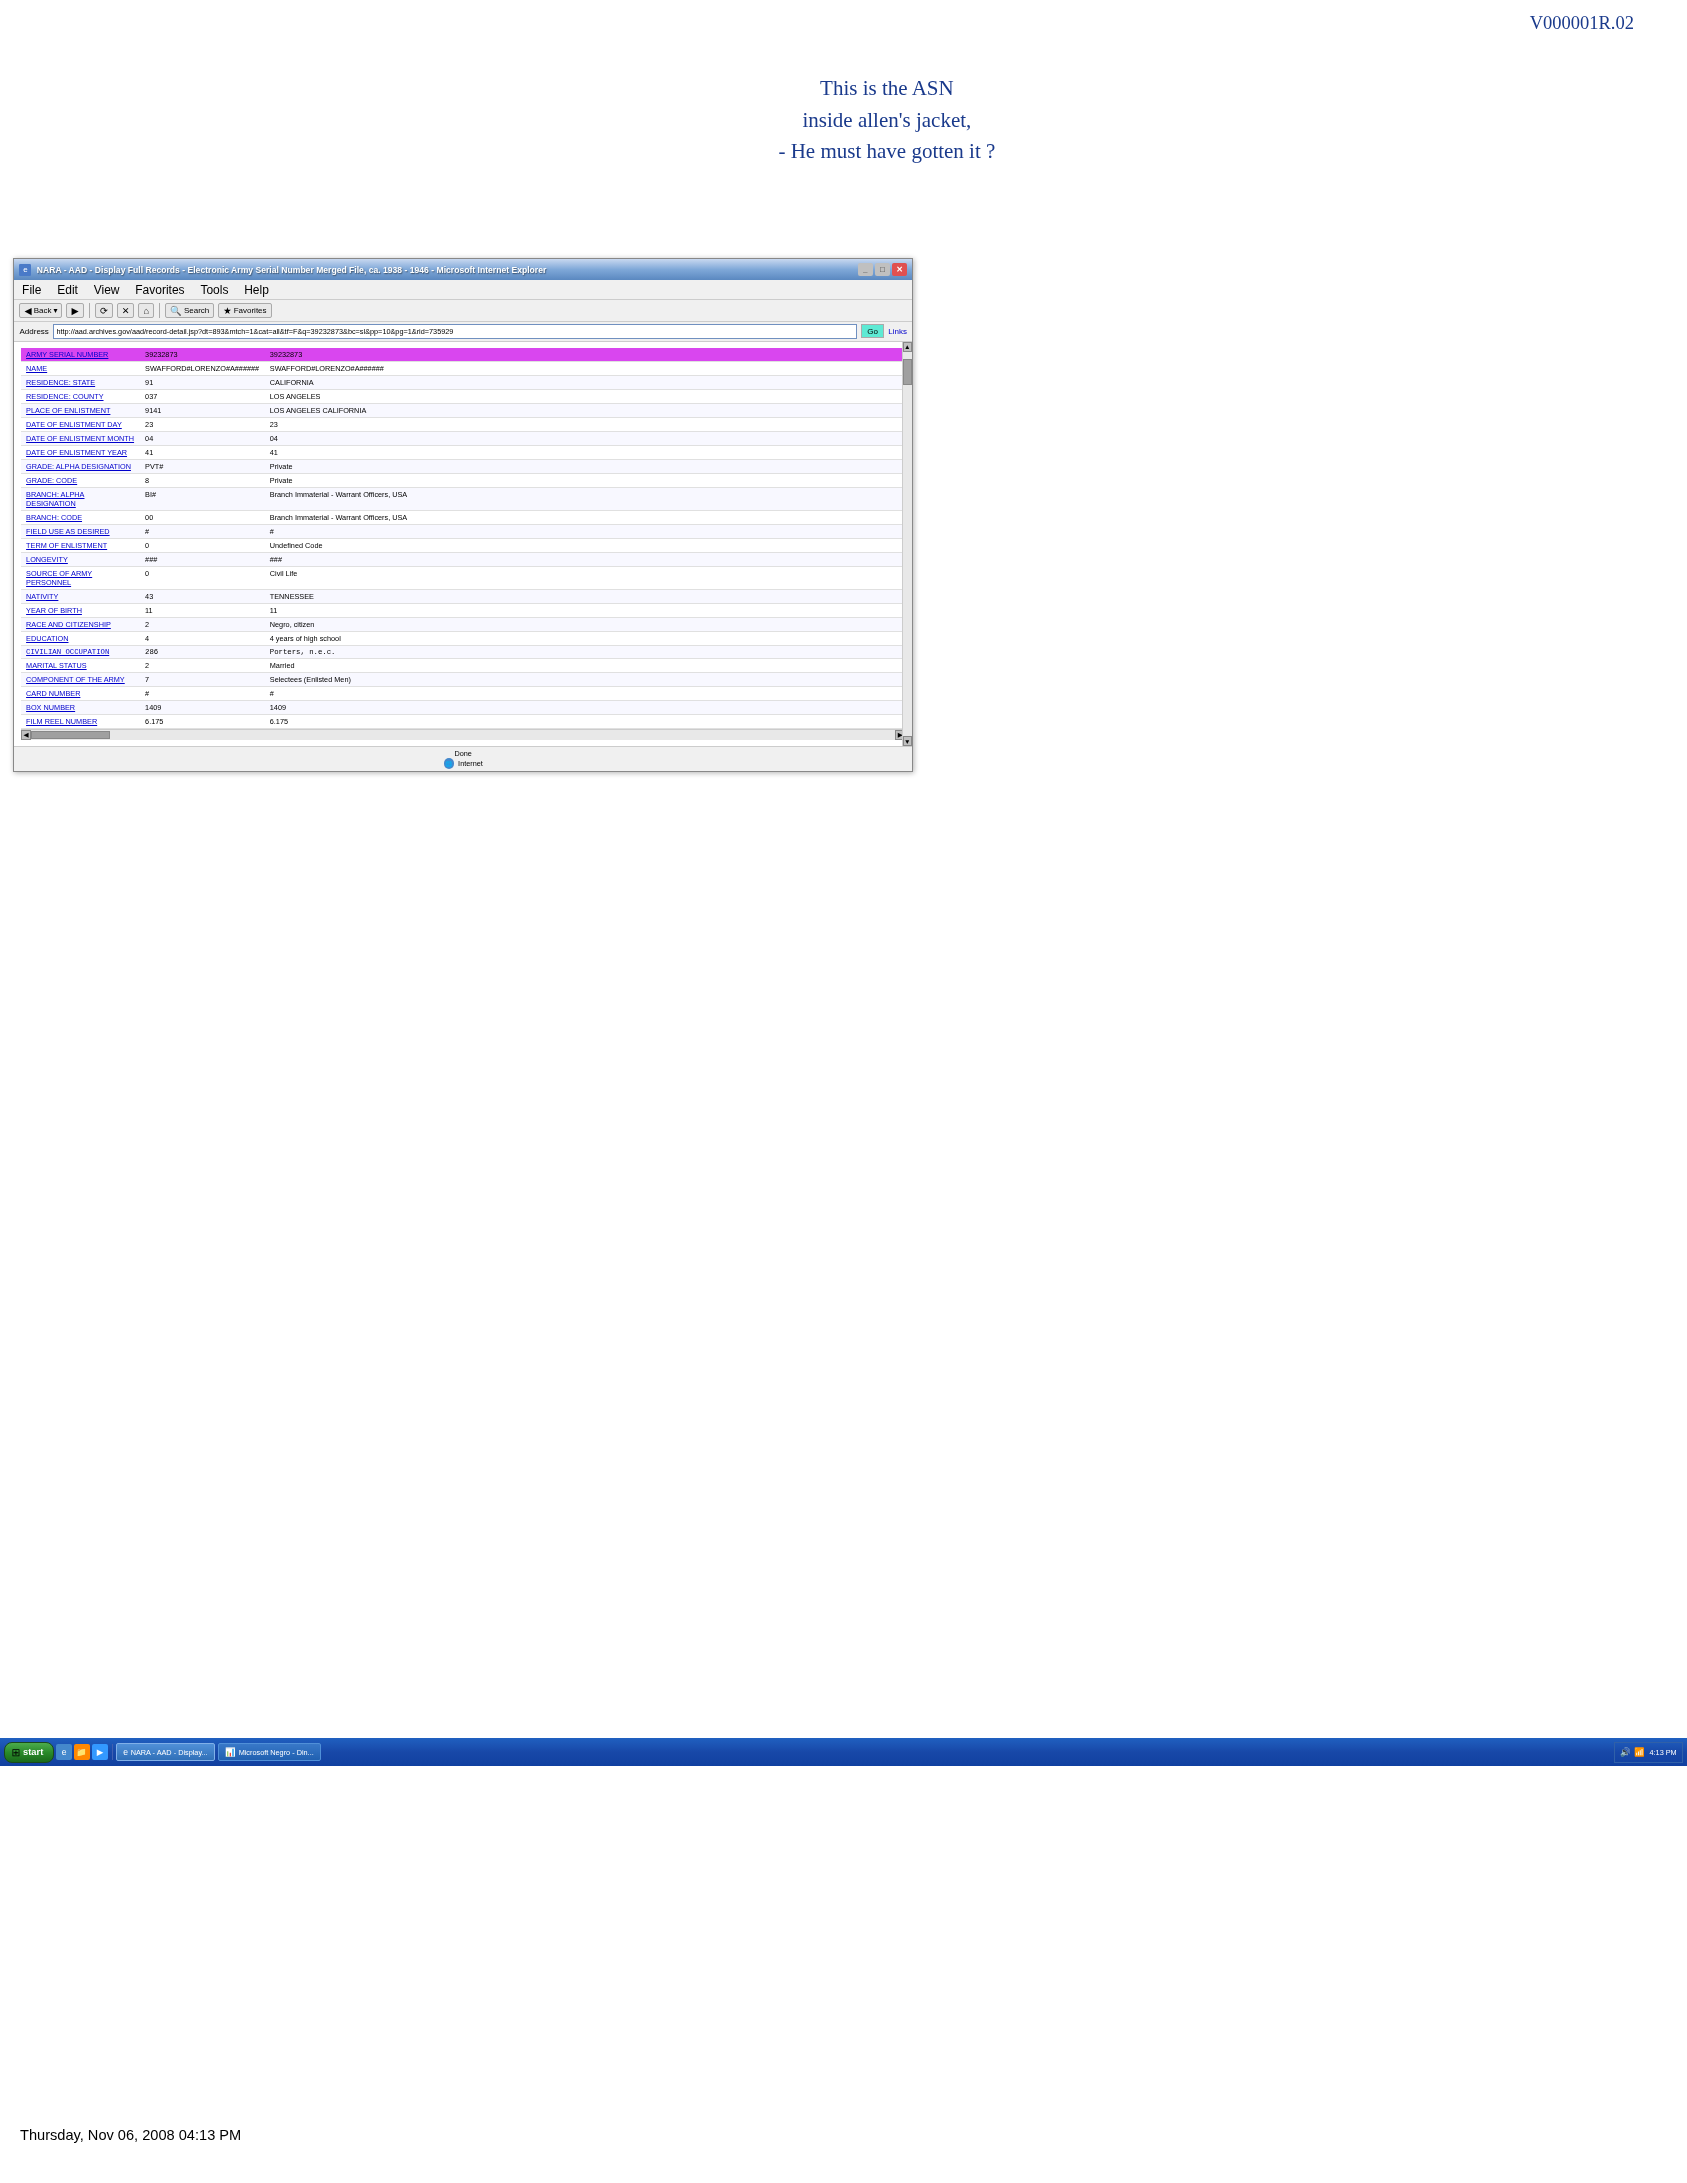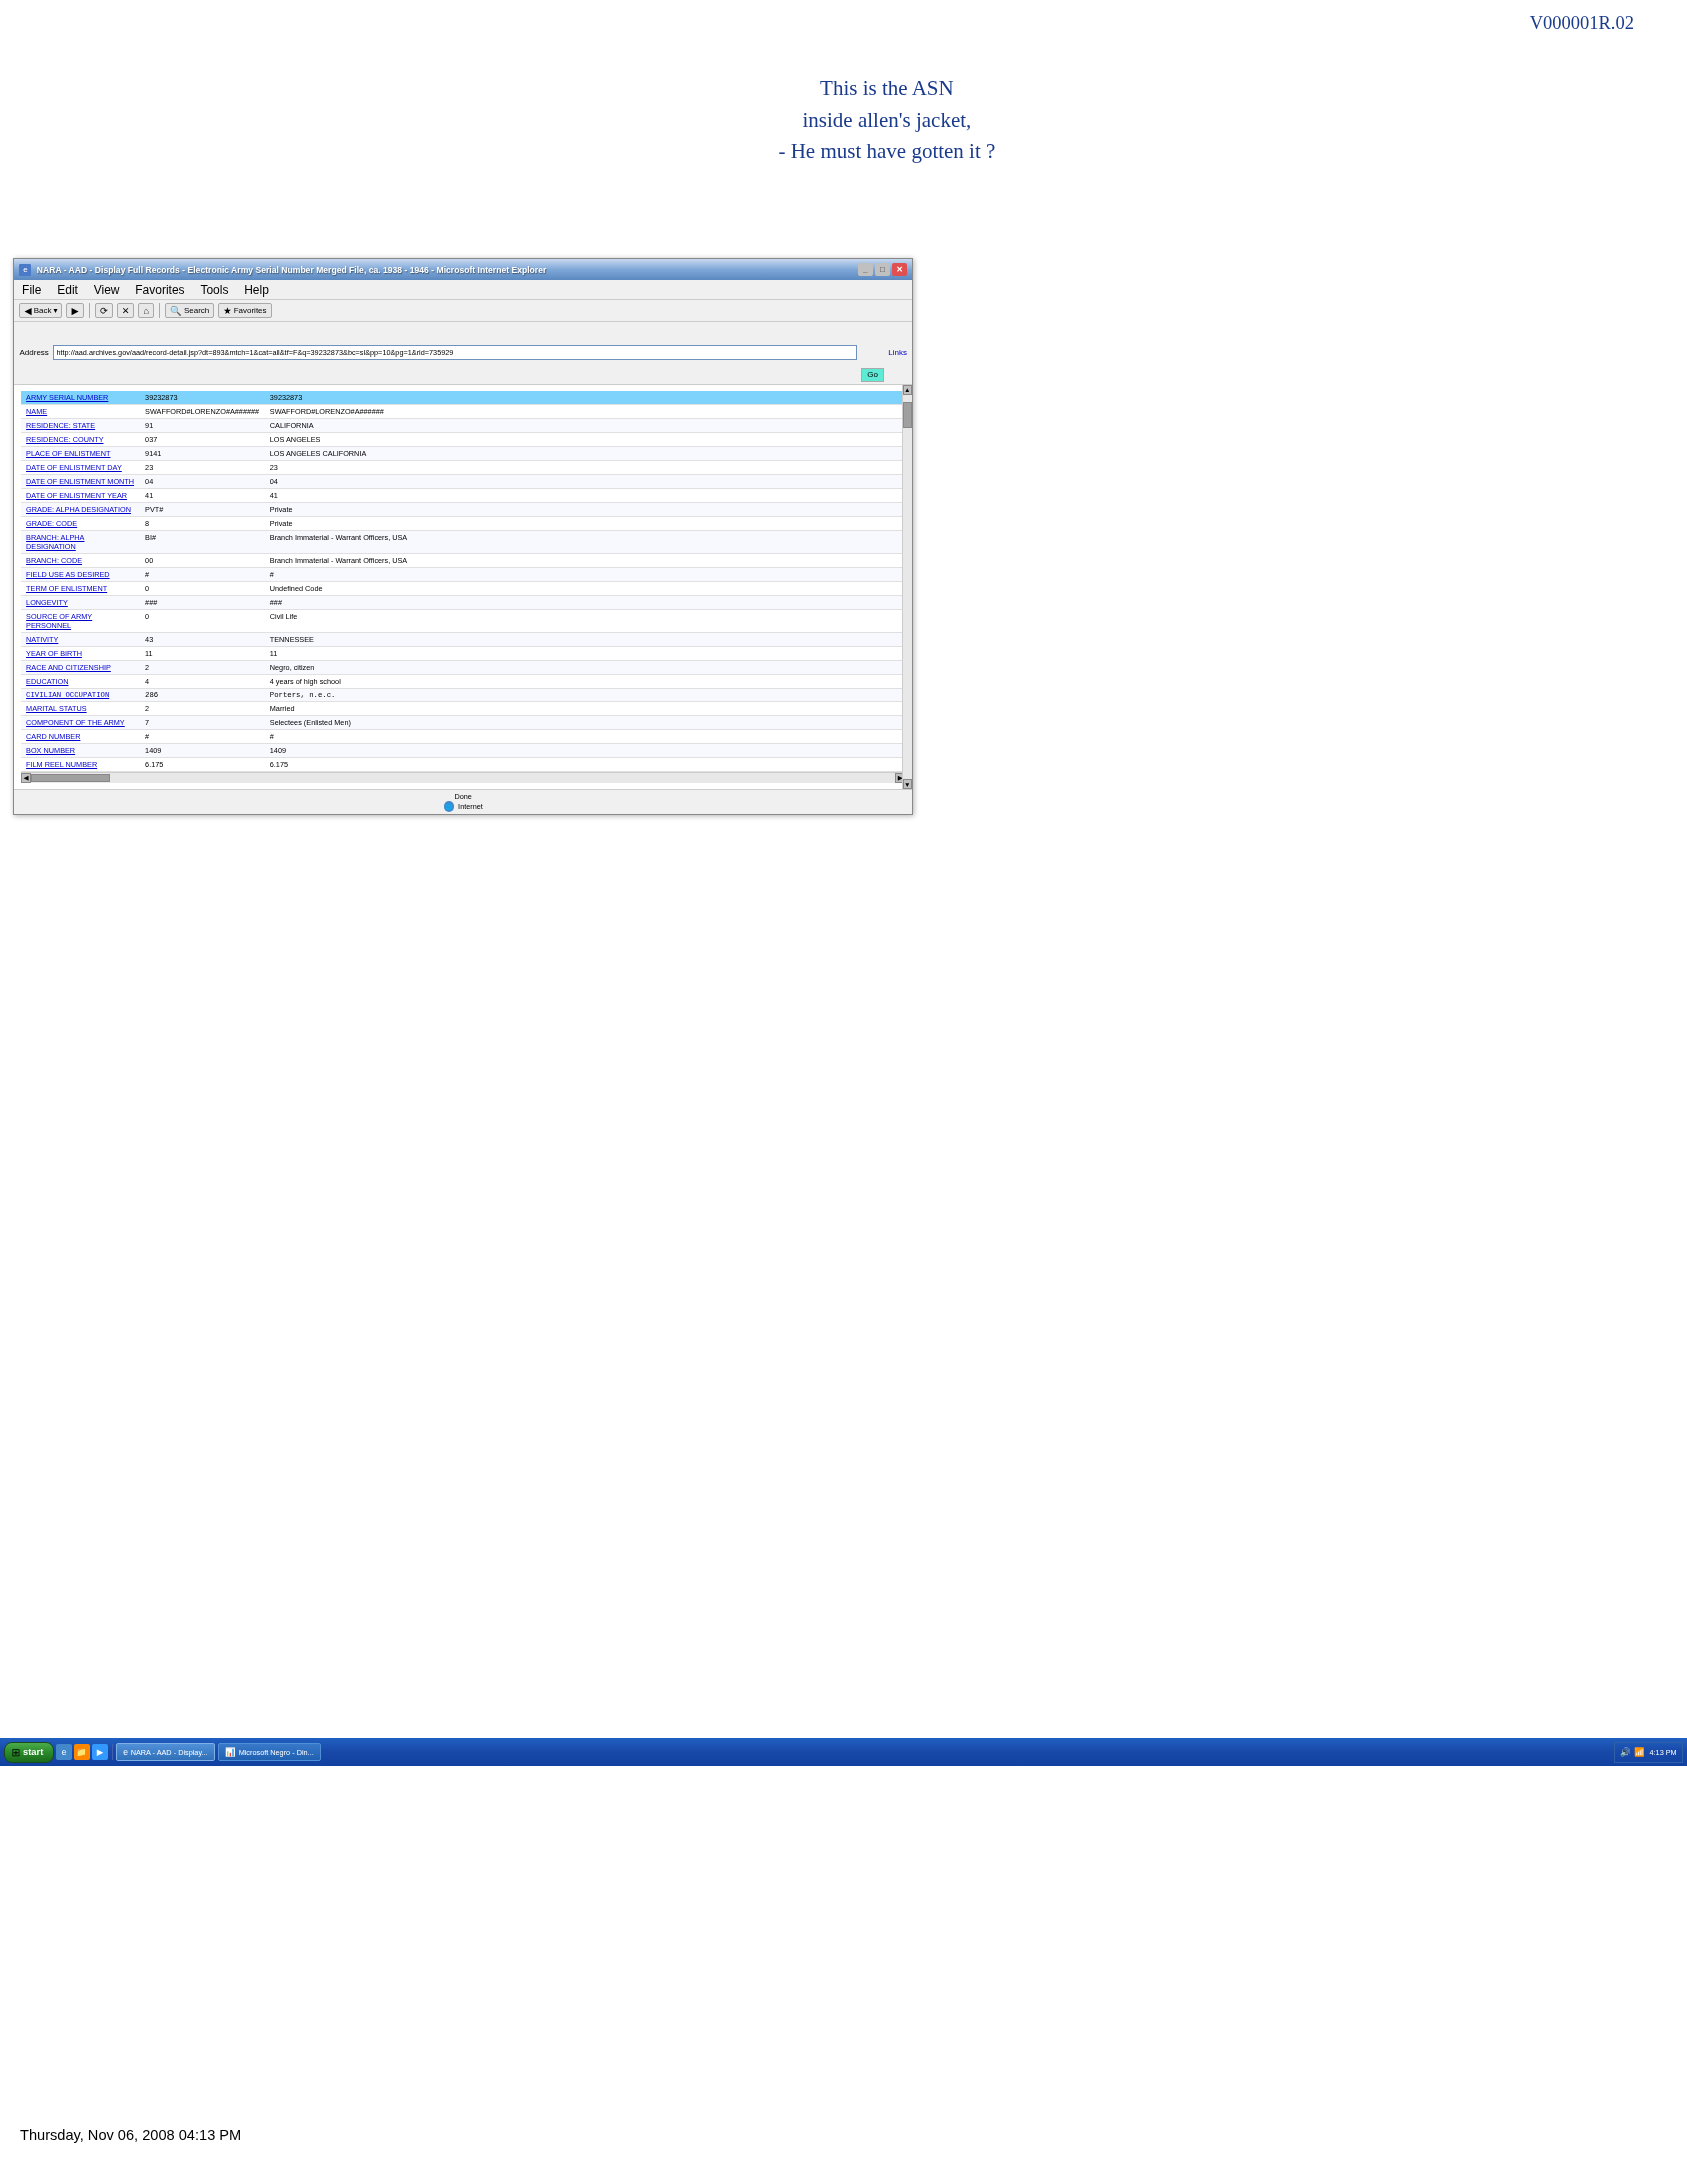--- a/index.html
+++ b/index.html
@@ -159,21 +159,20 @@
       border: 0.7px solid #7090c0;
       background: white;
       height: 14.6px;
     }
     .address-go {
       font-size: 8px;
       padding: 1.3px 5.3px;
       border: 0.7px solid #aaa;
       background: #5eead4;
       cursor: pointer;
-      margin-top: 44px;
     }
     .address-links {
       font-size: 8px;
       color: #0000cc;
     }
 
     
     .content-area {
       background: white;
       padding: 6.6px;
@@ -389,21 +388,21 @@
   <div class="address-bar">
     <span class="address-label">Address</span>
     <input class="address-input" type="text" value="http://aad.archives.gov/aad/record-detail.jsp?dt=893&amp;mtch=1&amp;cat=all&amp;tf=F&amp;q=39232873&amp;bc=sl&amp;pp=10&amp;pg=1&amp;rid=735929" style="">
     <button class="address-go">Go</button>
     <span class="address-links">Links</span>
   </div>
 
   <div class="content-area">
     <table class="data-table">
       <tbody id="record-tbody">
-      <tr style="background-color: #7dd3fc; margin-left: 20px;">
+      <tr style="background-color: #d946ef; margin-left: 20px;">
             <td class="field-label">ARMY SERIAL NUMBER</td>
             <td class="field-value1">39232873</td>
             <td class="field-value2">39232873</td>
           </tr>
           <tr>
             <td class="field-label">NAME</td>
             <td class="field-value1">SWAFFORD#LORENZO#A######</td>
             <td class="field-value2">SWAFFORD#LORENZO#A######</td>
           </tr>
           <tr style="background-color: rgb(248, 248, 255);">

